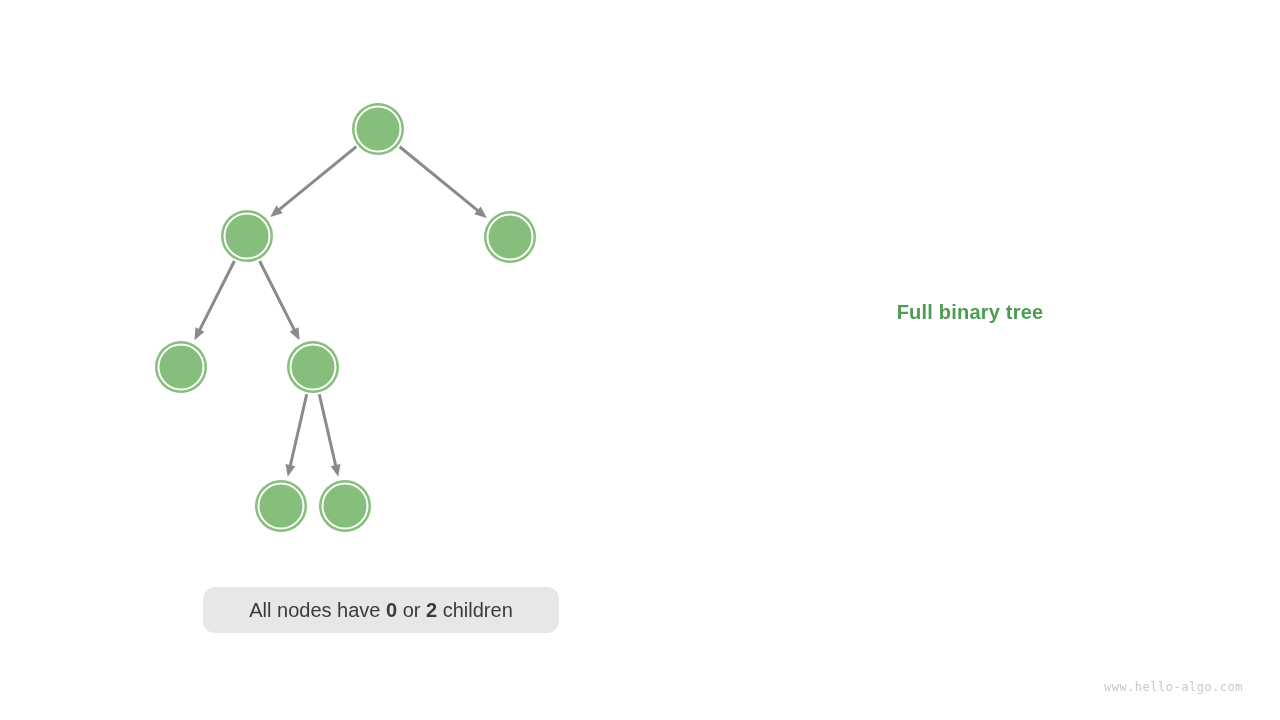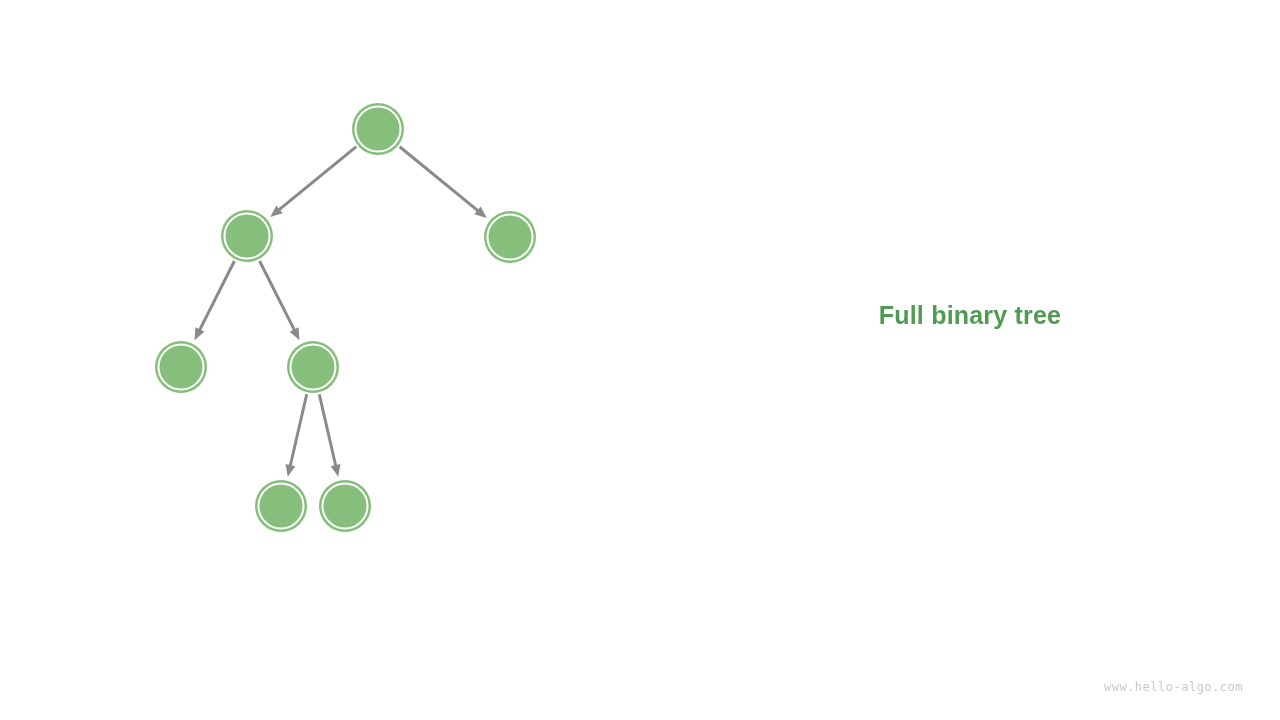--- a/index.html
+++ b/index.html
@@ -18,21 +18,21 @@
     position: absolute;
     left: 0; top: 0;
     width: 1280px; height: 720px;
   }
   .figure-title {
     position: absolute;
     left: 850px;
     top: 301px;
     width: 240px;
     text-align: center;
-    font-size: 25px;
+    font-size: 20px;
     font-weight: bold;
     letter-spacing: 0.2px;
   }
   .caption-badge {
     position: absolute;
     left: 203px;
     top: 587px;
     width: 356px;
     height: 46px;
     border-radius: 12px;
@@ -94,16 +94,19 @@
         <circle cx="281" cy="506" r="22.5" fill="none" stroke="#FFFFFF" stroke-width="2"></circle>
       </g>
       <g>
         <circle cx="345" cy="506" r="26" fill="#86BE7C"></circle>
         <circle cx="345" cy="506" r="22.5" fill="none" stroke="#FFFFFF" stroke-width="2"></circle>
       </g>
     </svg>
 
   <div class="figure-title" style="color: rgb(78, 155, 81);">Full binary tree</div>
 
+  <div class="caption-badge" style="background: rgb(231, 231, 231); color: rgb(59, 59, 59);">
+    <span><span>All nodes have </span><b>0</b><span> or </span><b>2</b><span> children</span></span>
+  </div>
 
   <div class="watermark" style="color: rgb(201, 201, 201);">www.hello-algo.com</div>
 
 </div>
 
 </body></html>

